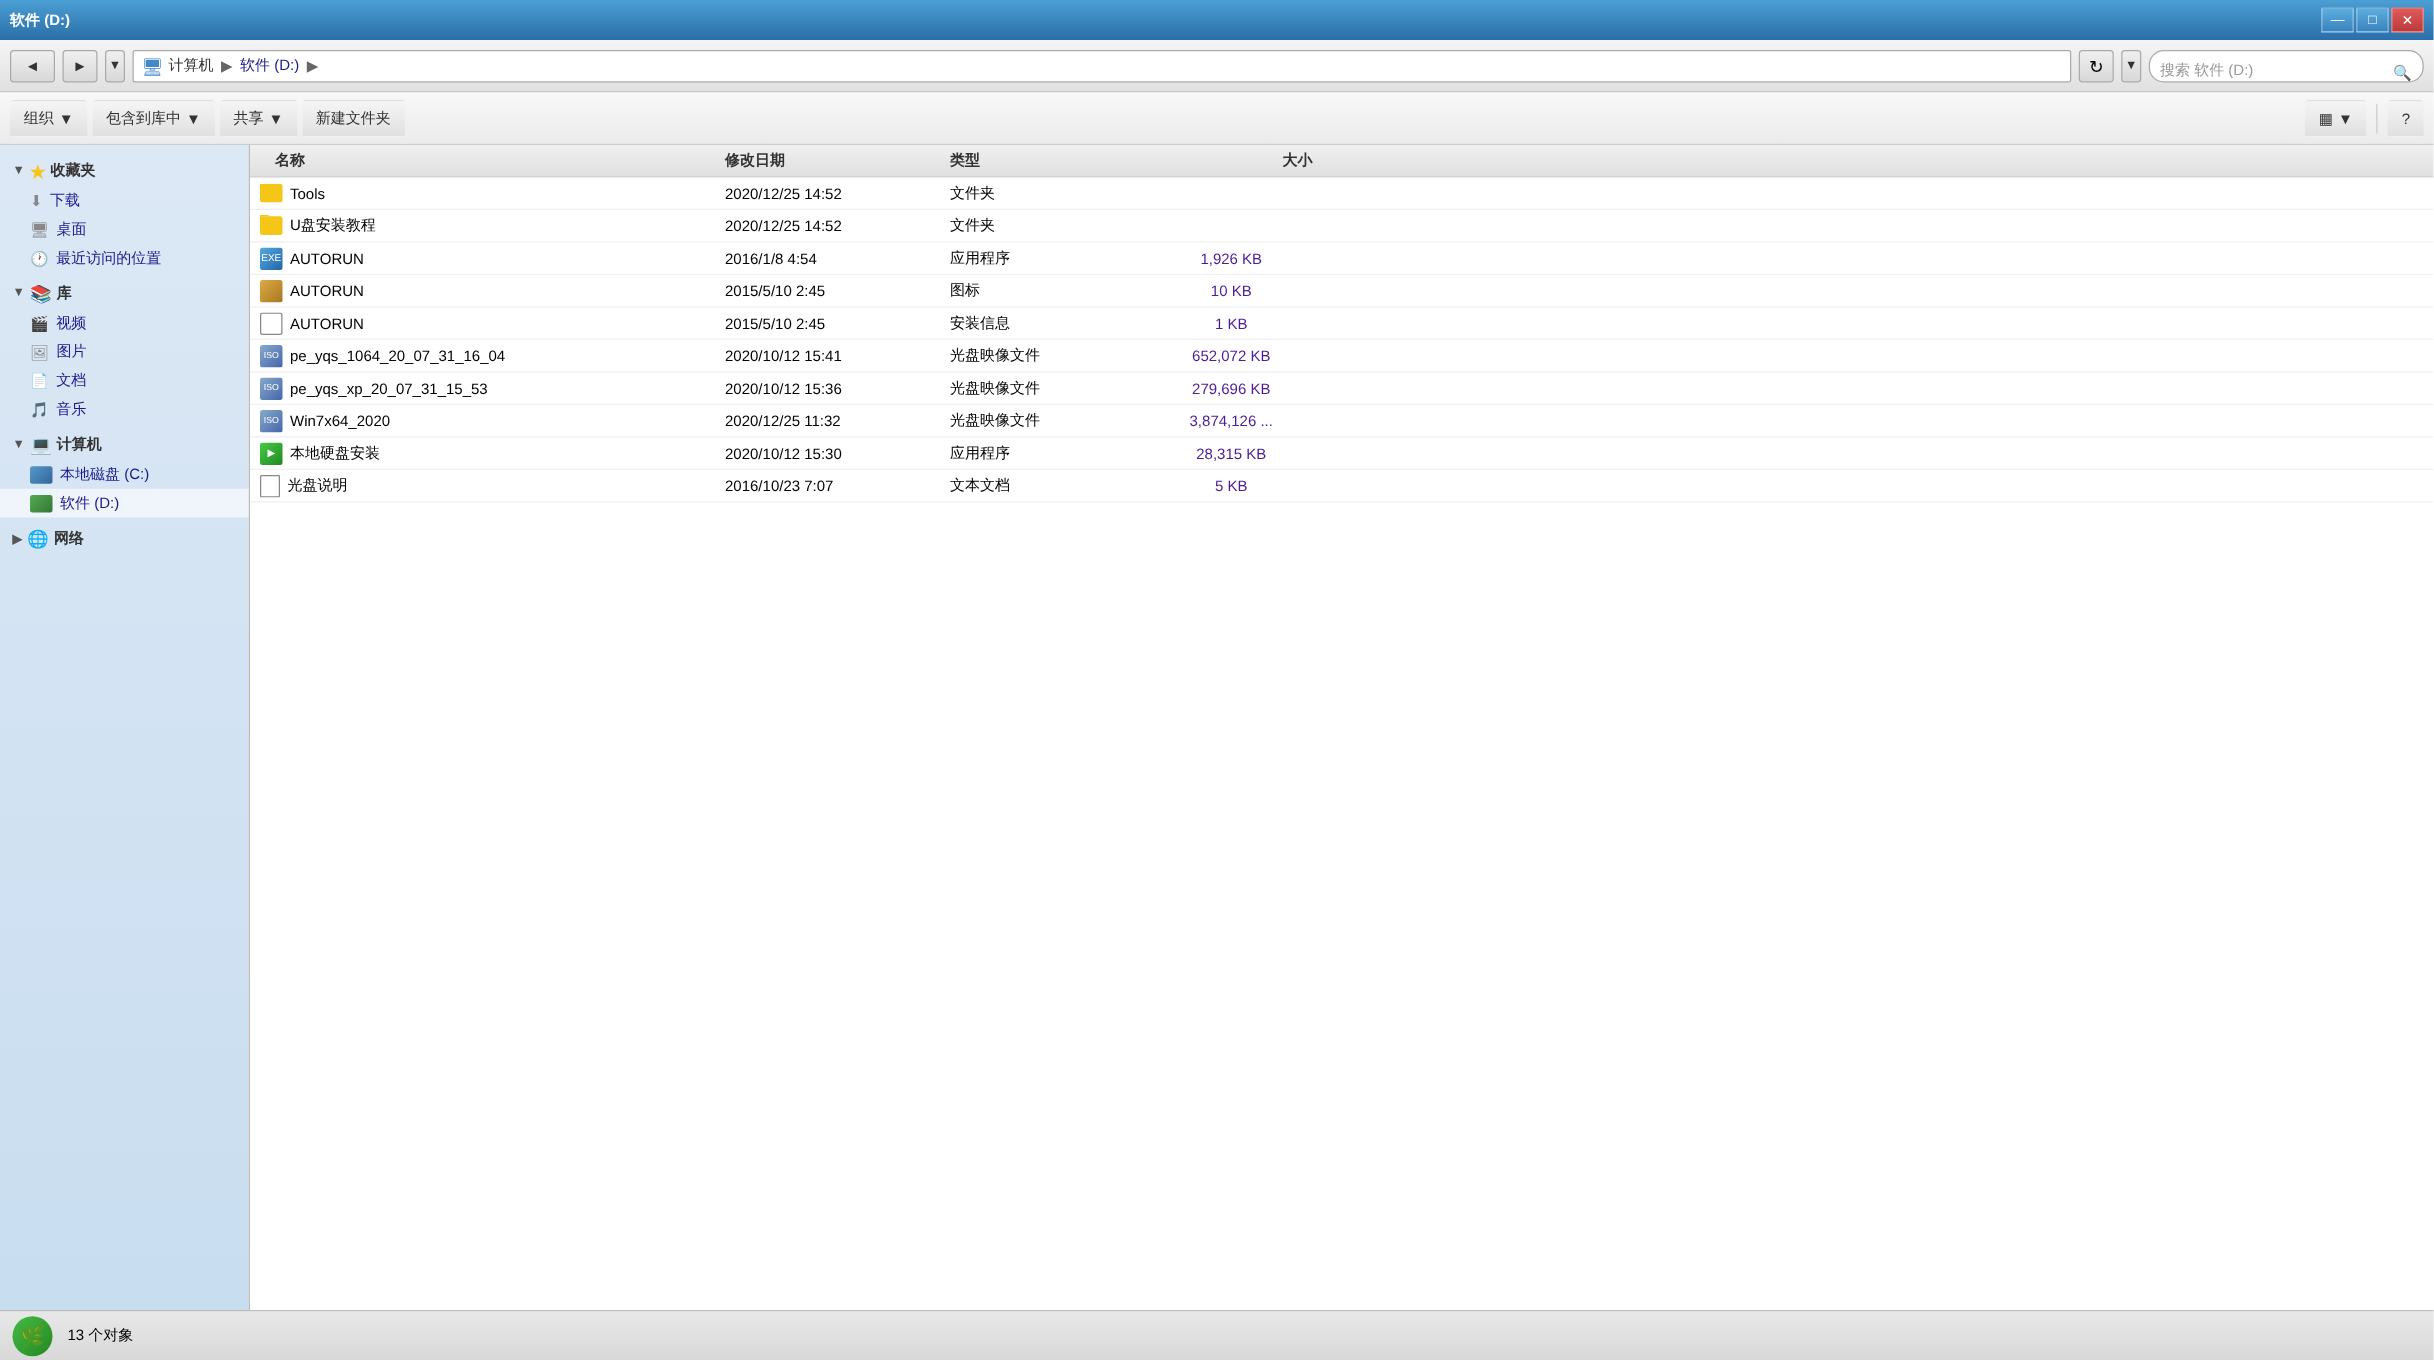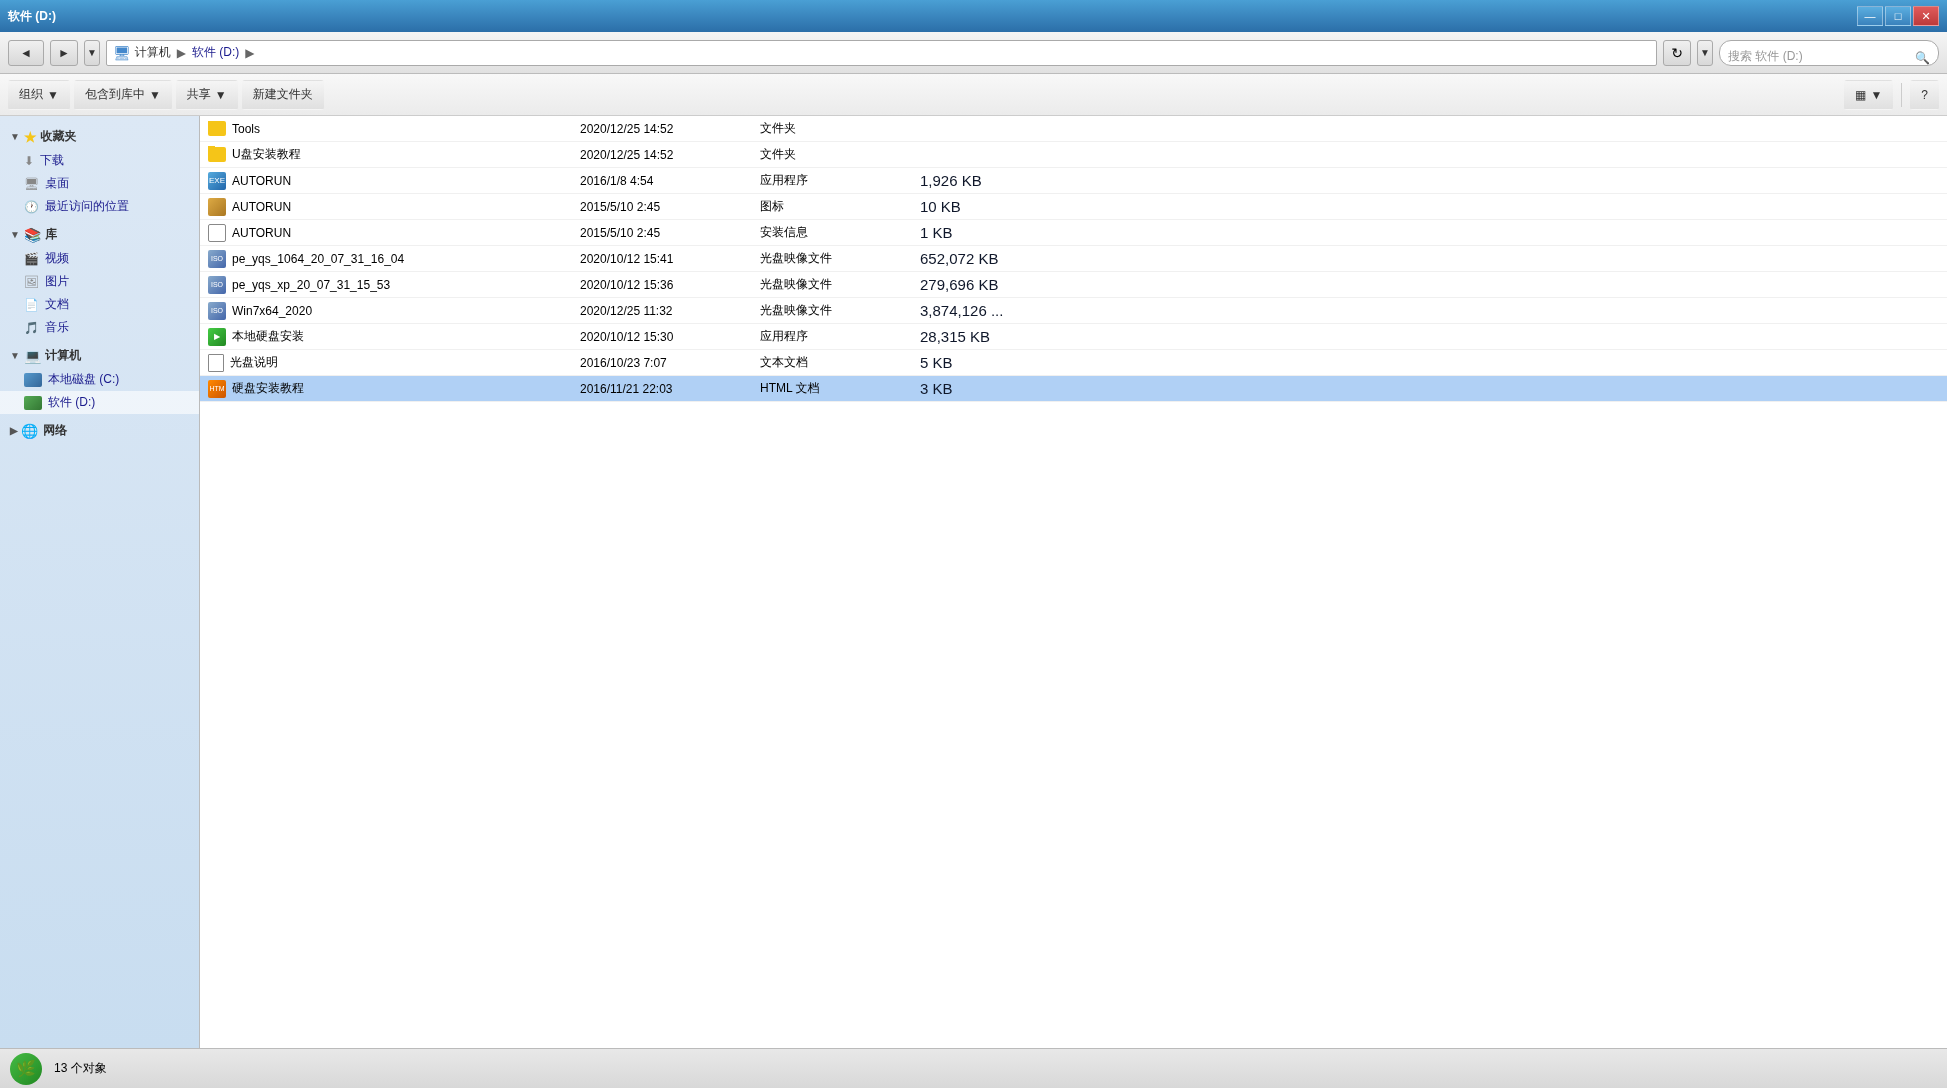--- a/index.html
+++ b/index.html
@@ -235,23 +235,23 @@
       font-size: 12px;
       color: #000;
     }
     .file-type-cell {
       width: 160px;
       font-size: 12px;
       color: #000;
     }
     .file-size-cell {
       width: 140px;
-      font-size: 15px;
-      color: #0f172a;
-      text-align: left;
+      font-size: 12px;
+      color: #4c1d95;
+      text-align: center;
       padding-right: 10px;
     }
 
     
     .statusbar {
       height: 40px;
       background: linear-gradient(to bottom, #e8e8e8, #d8d8d8);
       border-top: 1px solid #bbb;
       display: flex;
       align-items: center;
@@ -437,20 +437,26 @@
         <span class="arrow">▶</span>
         <span style="color:#4466aa;font-size:14px;">🌐</span>
         <span style="margin-left:4px;">网络</span>
       </div>
     </div>
 
   </div>
 
   <div class="file-area">
 
+    <div class="file-list-header">
+      <div class="col-name">名称</div>
+      <div class="col-date">修改日期</div>
+      <div class="col-type">类型</div>
+      <div class="col-size">大小</div>
+    </div>
 
     <div id="file-rows-container">
         <div class="file-row">
     <div class="file-name-cell">
       <span class="icon-folder"></span>
       <span>Tools</span>
     </div>
     <div class="file-date-cell">2020/12/25 14:52</div>
     <div class="file-type-cell">文件夹</div>
     <div class="file-size-cell"></div>
@@ -528,29 +534,20 @@
     <div class="file-size-cell">28,315 KB</div>
   </div>
         <div class="file-row">
     <div class="file-name-cell">
       <span style="display:inline-block;width:16px;height:18px;background:#fff;border:1px solid #888;border-radius:1px;flex-shrink:0;"></span>
       <span>光盘说明</span>
     </div>
     <div class="file-date-cell">2016/10/23 7:07</div>
     <div class="file-type-cell">文本文档</div>
     <div class="file-size-cell">5 KB</div>
-  </div>
-        <div class="file-row selected-row">
-    <div class="file-name-cell">
-      <span style="display:inline-flex;width:18px;height:18px;background:linear-gradient(135deg,#ff8800,#cc5500);border-radius:2px;align-items:center;justify-content:center;color:#fff;font-size:7px;flex-shrink:0;">HTM</span>
-      <span>硬盘安装教程</span>
-    </div>
-    <div class="file-date-cell">2016/11/21 22:03</div>
-    <div class="file-type-cell">HTML 文档</div>
-    <div class="file-size-cell">3 KB</div>
   </div>
       </div>
 
     <div style="height: 400px;"></div>
   </div>
 
 </div>
 
 <div class="statusbar">
   <div class="status-icon" style="width:32px;height:32px;border-radius:50%;background:linear-gradient(135deg,#44bb44,#228822);display:flex;align-items:center;justify-content:center;color:#fff;font-size:16px;">🌿</div>

